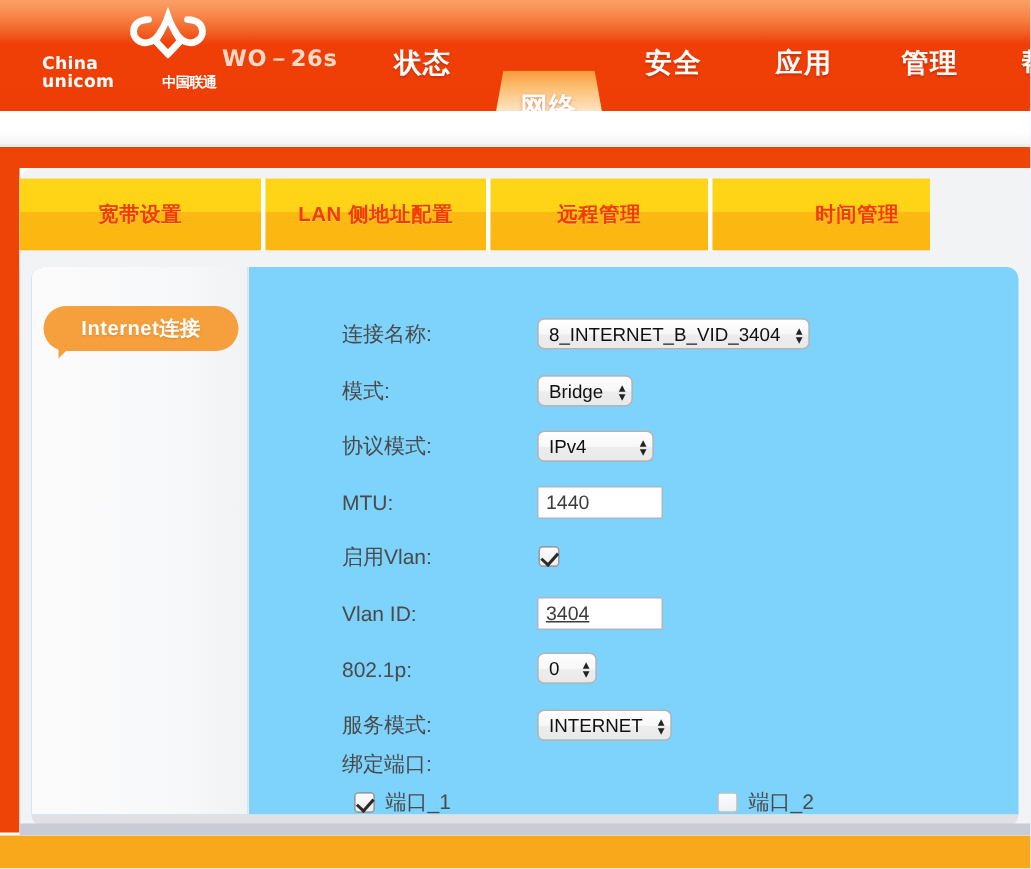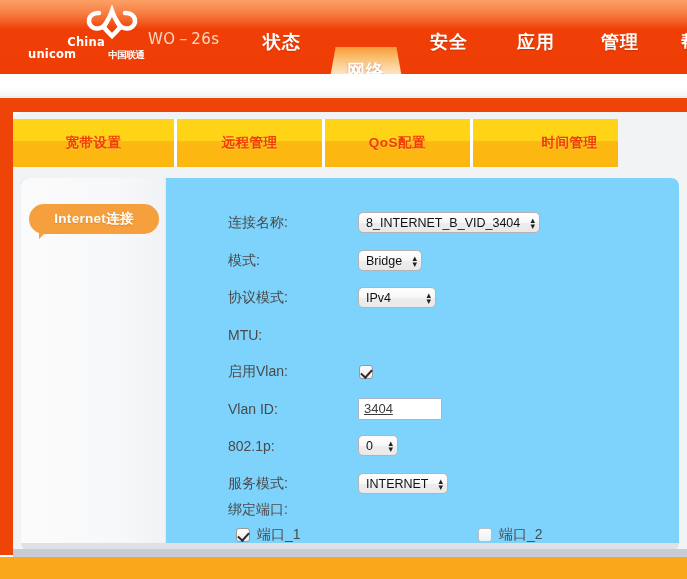--- a/index.html
+++ b/index.html
@@ -39,35 +39,34 @@
   }
   .brand-text {
     position: absolute; left: 0px; top: 32px;
     color: #ffffff;
     font-family: "DejaVu Sans", sans-serif;
     font-weight: bold;
     font-size: 11.5px;
     line-height: 11.5px;
     letter-spacing: .2px;
     white-space: nowrap;
-    text-align: center;
   }
   .brand-text .l2 { font-size: 11.5px; }
   .brand-cn {
     font-family: "DejaVu Sans", "Liberation Sans", sans-serif;
     font-size: 9.5px;
     letter-spacing: -.5px;
     padding-left: 32px;
   }
 
   .model {
     position: absolute; left: 148px; top: 30px;
     color: #fcd9c4;
     font-family: "DejaVu Sans", sans-serif;
-    font-weight: normal;
+    font-weight: bold;
     font-size: 15px;
     letter-spacing: .5px;
     white-space: nowrap;
   }
 
   .nav { position: absolute; left: 0; top: 0; height: 74px; width: 687px; }
   .nav-item {
     position: absolute; top: 30px;
     color: #ffffff;
     font-size: 18px;
@@ -339,25 +338,25 @@
   <div class="frame-top"></div>
   <div class="frame-left"></div>
   <div class="frame-bottom"></div>
 
   <div class="panel">
 
     <div class="subtabs">
       <div class="subtab" style="width:164px">
         <span class="subtab-label">宽带设置</span>
       </div>
+      <div class="subtab" style="width:150px">
+        <span class="subtab-label">LAN 侧地址配置</span>
+      </div>
       <div class="subtab" style="width:148px">
         <span class="subtab-label">远程管理</span>
-      </div>
-      <div class="subtab" style="width:148px">
-        <span class="subtab-label">QoS配置</span>
       </div>
       <div class="subtab" style="width:145px">
         <span class="subtab-label" style="margin-left:48px">时间管理</span>
       </div>
     </div>
     <div class="subtabs-under"></div>
 
     <div class="card">
 
       <div class="sidebar">
@@ -410,20 +409,23 @@
               <span class="sel-arrows">
                   <i>▴</i>
                   <i>▾</i>
                 </span>
             </span>
           </span>
         </div>
 
         <div class="row" style="top:138px">
           <span class="row-label">MTU:</span>
+          <span class="row-ctl">
+            <input class="ui-text" style="width: 84px;" value="1440">
+          </span>
         </div>
 
         <div class="row" style="top:175px">
           <span class="row-label">启用Vlan:</span>
           <span class="row-ctl" style="left:193px">
             <span class="ui-check checked"></span>
           </span>
         </div>
 
         <div class="row" style="top:212px">

